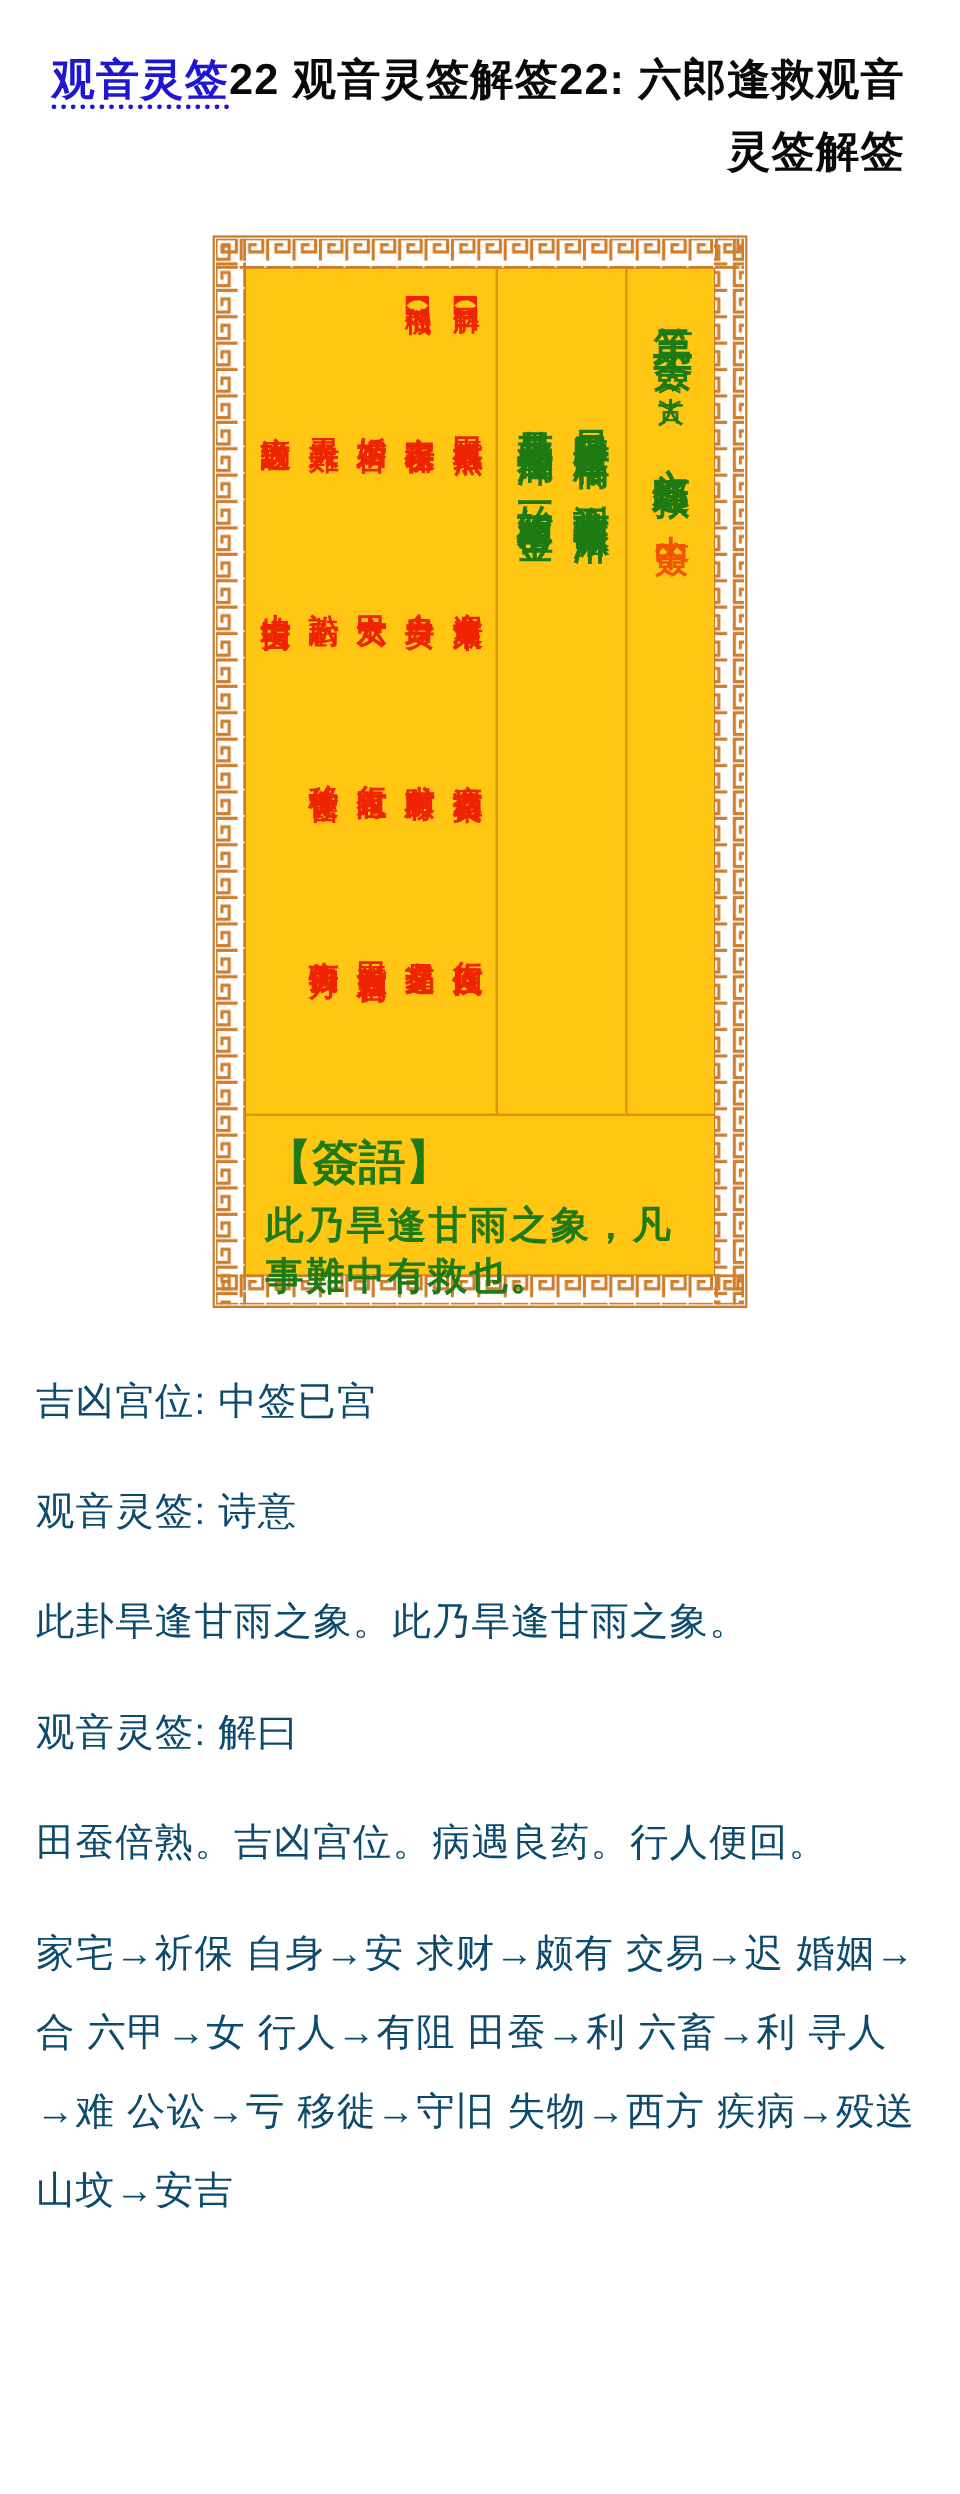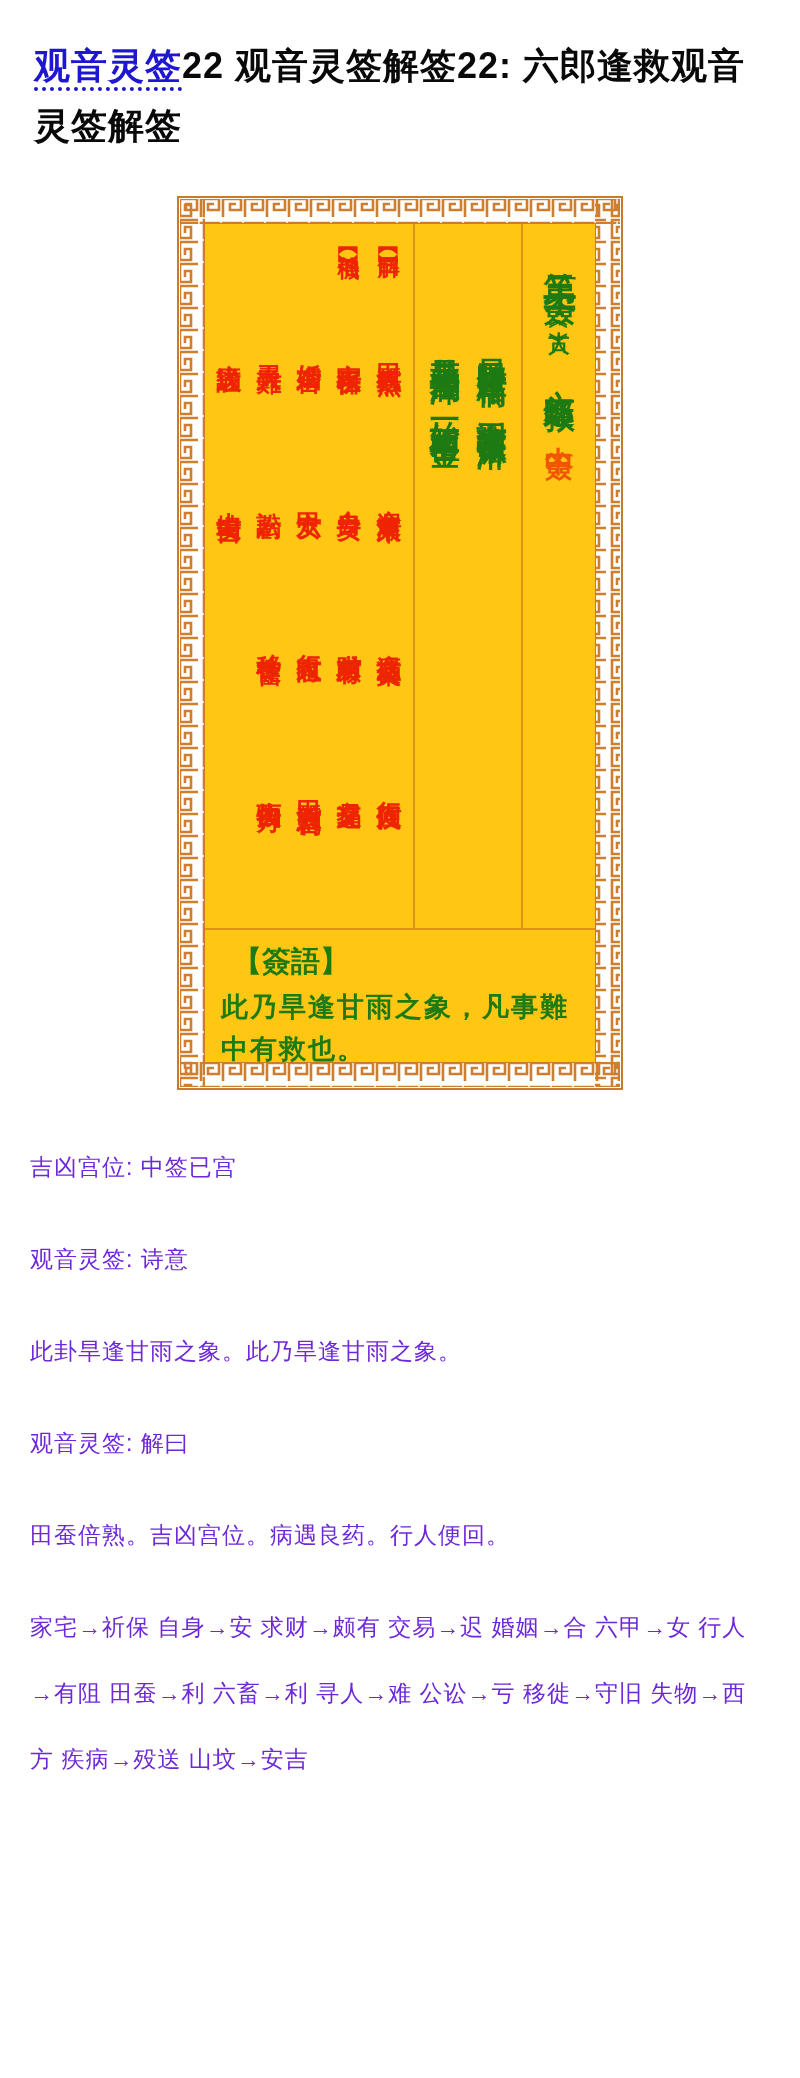--- a/index.html
+++ b/index.html
@@ -3,21 +3,21 @@
 <meta charset="utf-8">
 <style>
   * { margin:0; padding:0; box-sizing:border-box; }
   html,body { background:#ffffff; }
   body {
     width:800px; min-height:2078px;
     font-family:"Liberation Sans","DejaVu Sans",sans-serif;
     color:#111111;
   }
   
-  .page-head { padding:36px 46px 0 34px; }
+  .page-head { padding:36px 46px 0 34px;text-align:right; }
   .page-title {
     font-size:36px; font-weight:bold; line-height:60px; color:#090909;
     letter-spacing:1px;
   }
   .title-link {
     color:#1F16CF; text-decoration:none;
     border-bottom:4px dotted #1F16CF; padding-bottom:1px;
     cursor:pointer;
   }
   
@@ -72,28 +72,28 @@
   .guren { font-size:21px; margin-top:42px; letter-spacing:2px; }
   .story { font-size:31px; margin-top:44px; letter-spacing:4px; }
   .grade { font-size:29px; margin-top:42px; letter-spacing:6px; color:#F25400 !important; }
 
   
   .qianyu {
     height:132px; padding:12px 16px 0 16px;
     font-family:"Liberation Serif","DejaVu Serif",serif;
     color:#1E7A12; font-weight:bold;
   }
-  .qianyu-header { font-size:29px; display:block;margin-left:12px; }
-  .qianyu-text { font-size:27px; line-height:42px; letter-spacing:2px; display:block; margin-top:4px; }
+  .qianyu-header { font-size:39px; display:block; }
+  .qianyu-text { font-size:32px; line-height:42px; letter-spacing:2px; display:block; margin-top:4px; }
 
   
   .article { padding:44px 30px 30px 30px; }
   .article p {
-    font-size:23px; line-height:66px; letter-spacing:1px;
-    color:#6d28d9; margin-bottom:26px;
+    font-size:32px; line-height:66px; letter-spacing:1px;
+    color:#0c4a6e; margin-bottom:26px;
     word-break:break-all;
   }
 </style>
 </head>
 <body>
 
 <div class="page-head">
   <h1 class="page-title"><a class="title-link">观音灵签</a><span>22 观音灵签解签22: 六郎逢救观音灵签解签</span></h1>
 </div>
 

